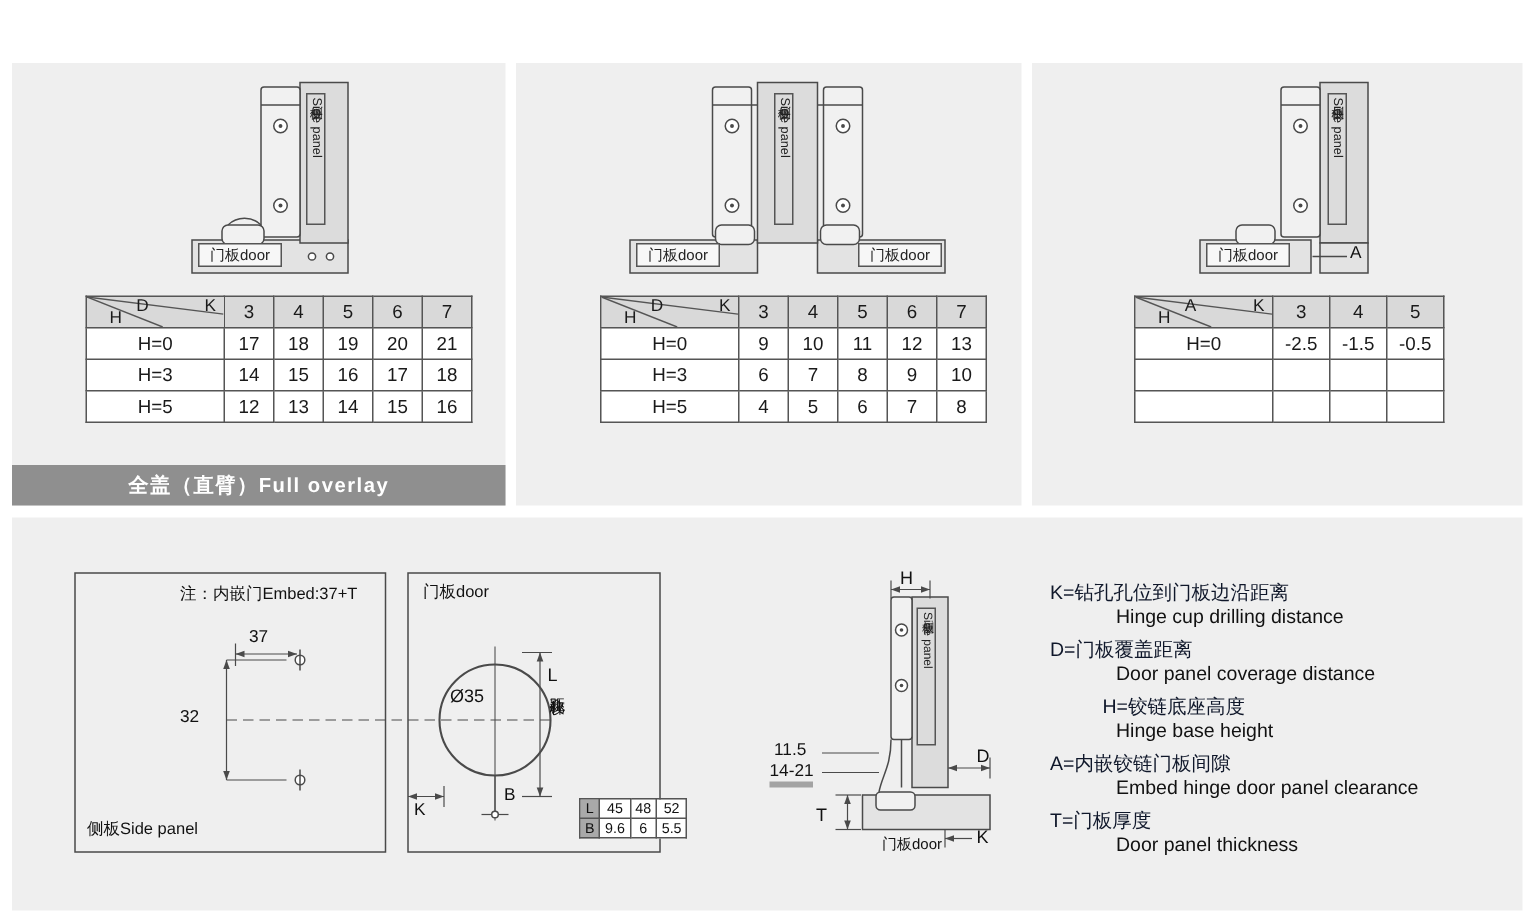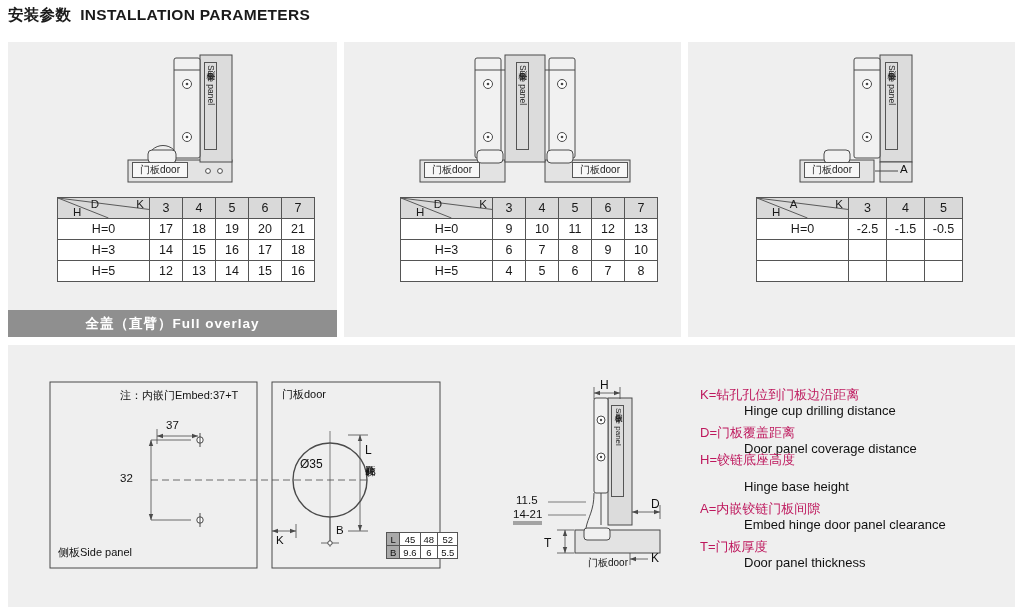--- a/index.html
+++ b/index.html
@@ -31,35 +31,32 @@
   .c-top { left:36%; top:0; }
   .c-right { right:5px; top:0; }
   .c-bottom { left:15px; bottom:0; }
   .bottom { position:absolute; left:8px; top:345px; width:1007px; height:281px; background:#efefef;text-decoration:underline; }
   .bottom svg.art { position:absolute; inset:0; }
   .olabel { position:absolute; font-size:11px; color:#111; white-space:nowrap; }
   .dim { font-size:11.5px; }
   .big { font-size:12px; }
   .vtext { writing-mode:vertical-rl; text-orientation:mixed; }
   .underlined { border-bottom:4px solid #a3a3a3; padding-bottom:1px; }
-  .legend-term { position:absolute; left:692px; font-size:13px; color:#be185d; white-space:nowrap; }
+  .legend-term { position:absolute; left:692px; font-size:13px; color:#0f172a; white-space:nowrap; }
   .legend-desc { position:absolute; left:736px; font-size:13px; color:#111; white-space:nowrap; }
   .lbtable { position:absolute; left:378px; top:187px; border-collapse:collapse; }
   .lbtable td { border:1px solid #555; font-size:9.5px; text-align:center; height:13px;
                 background:#fff; padding:0 3px; color:#111; }
   .lbtable td.h { background:#a9a9a9; }
 </style>
 </head>
 <body>
 
 <div class="page">
 
-  <div class="title">
-    <span>安装参数</span><span class="en">INSTALLATION PARAMETERS</span>
-  </div>
 
   <div class="col col1">
     <svg class="diag" width="329" height="160">
       <g fill="none" stroke="#4a4a4a" stroke-width="1">
         <rect x="120" y="118" width="104" height="22" fill="#e3e3e3"></rect>
         <rect x="192" y="13" width="32" height="107" fill="#dcdcdc"></rect>
         <rect x="166" y="16" width="26" height="100" rx="2" fill="#f1f1f1"></rect>
         <line x1="166" y1="28" x2="192" y2="28"></line>
         <circle cx="179" cy="42" r="4.5" fill="#fff"></circle>
         <circle cx="179" cy="42" r="1.3" fill="#4a4a4a" stroke="none"></circle>
@@ -395,21 +392,21 @@
     <div class="olabel big" style="left:643px; top:152px;">D</div>
     <div class="olabel big" style="left:536px; top:191px;">T</div>
     <div class="olabel big" style="left:643px; top:206px;">K</div>
     <div class="vlabel" style="left:603px; top:60px; height:92px; font-size:8px;">侧板Side panel</div>
     <div class="olabel" style="left:580px; top:211px; font-size:10px;">门板door</div>
 
     <div class="legend-term" style="top:41px;">K=钻孔孔位到门板边沿距离</div>
     <div class="legend-desc" style="top:58px;">Hinge cup drilling distance</div>
     <div class="legend-term" style="top:79px;">D=门板覆盖距离</div>
     <div class="legend-desc" style="top:96px;">Door panel coverage distance</div>
-    <div class="legend-term" style="top:106px;">H=铰链底座高度</div>
+    <div class="legend-term" style="top:117px;margin-left:35px;">H=铰链底座高度</div>
     <div class="legend-desc" style="top:134px;text-align:right;">Hinge base height</div>
     <div class="legend-term" style="top:155px;">A=内嵌铰链门板间隙</div>
     <div class="legend-desc" style="top:172px;">Embed hinge door panel clearance</div>
     <div class="legend-term" style="top:193px;">T=门板厚度</div>
     <div class="legend-desc" style="top:210px;">Door panel thickness</div>
   </div>
 
 </div>
 
 </body></html>

